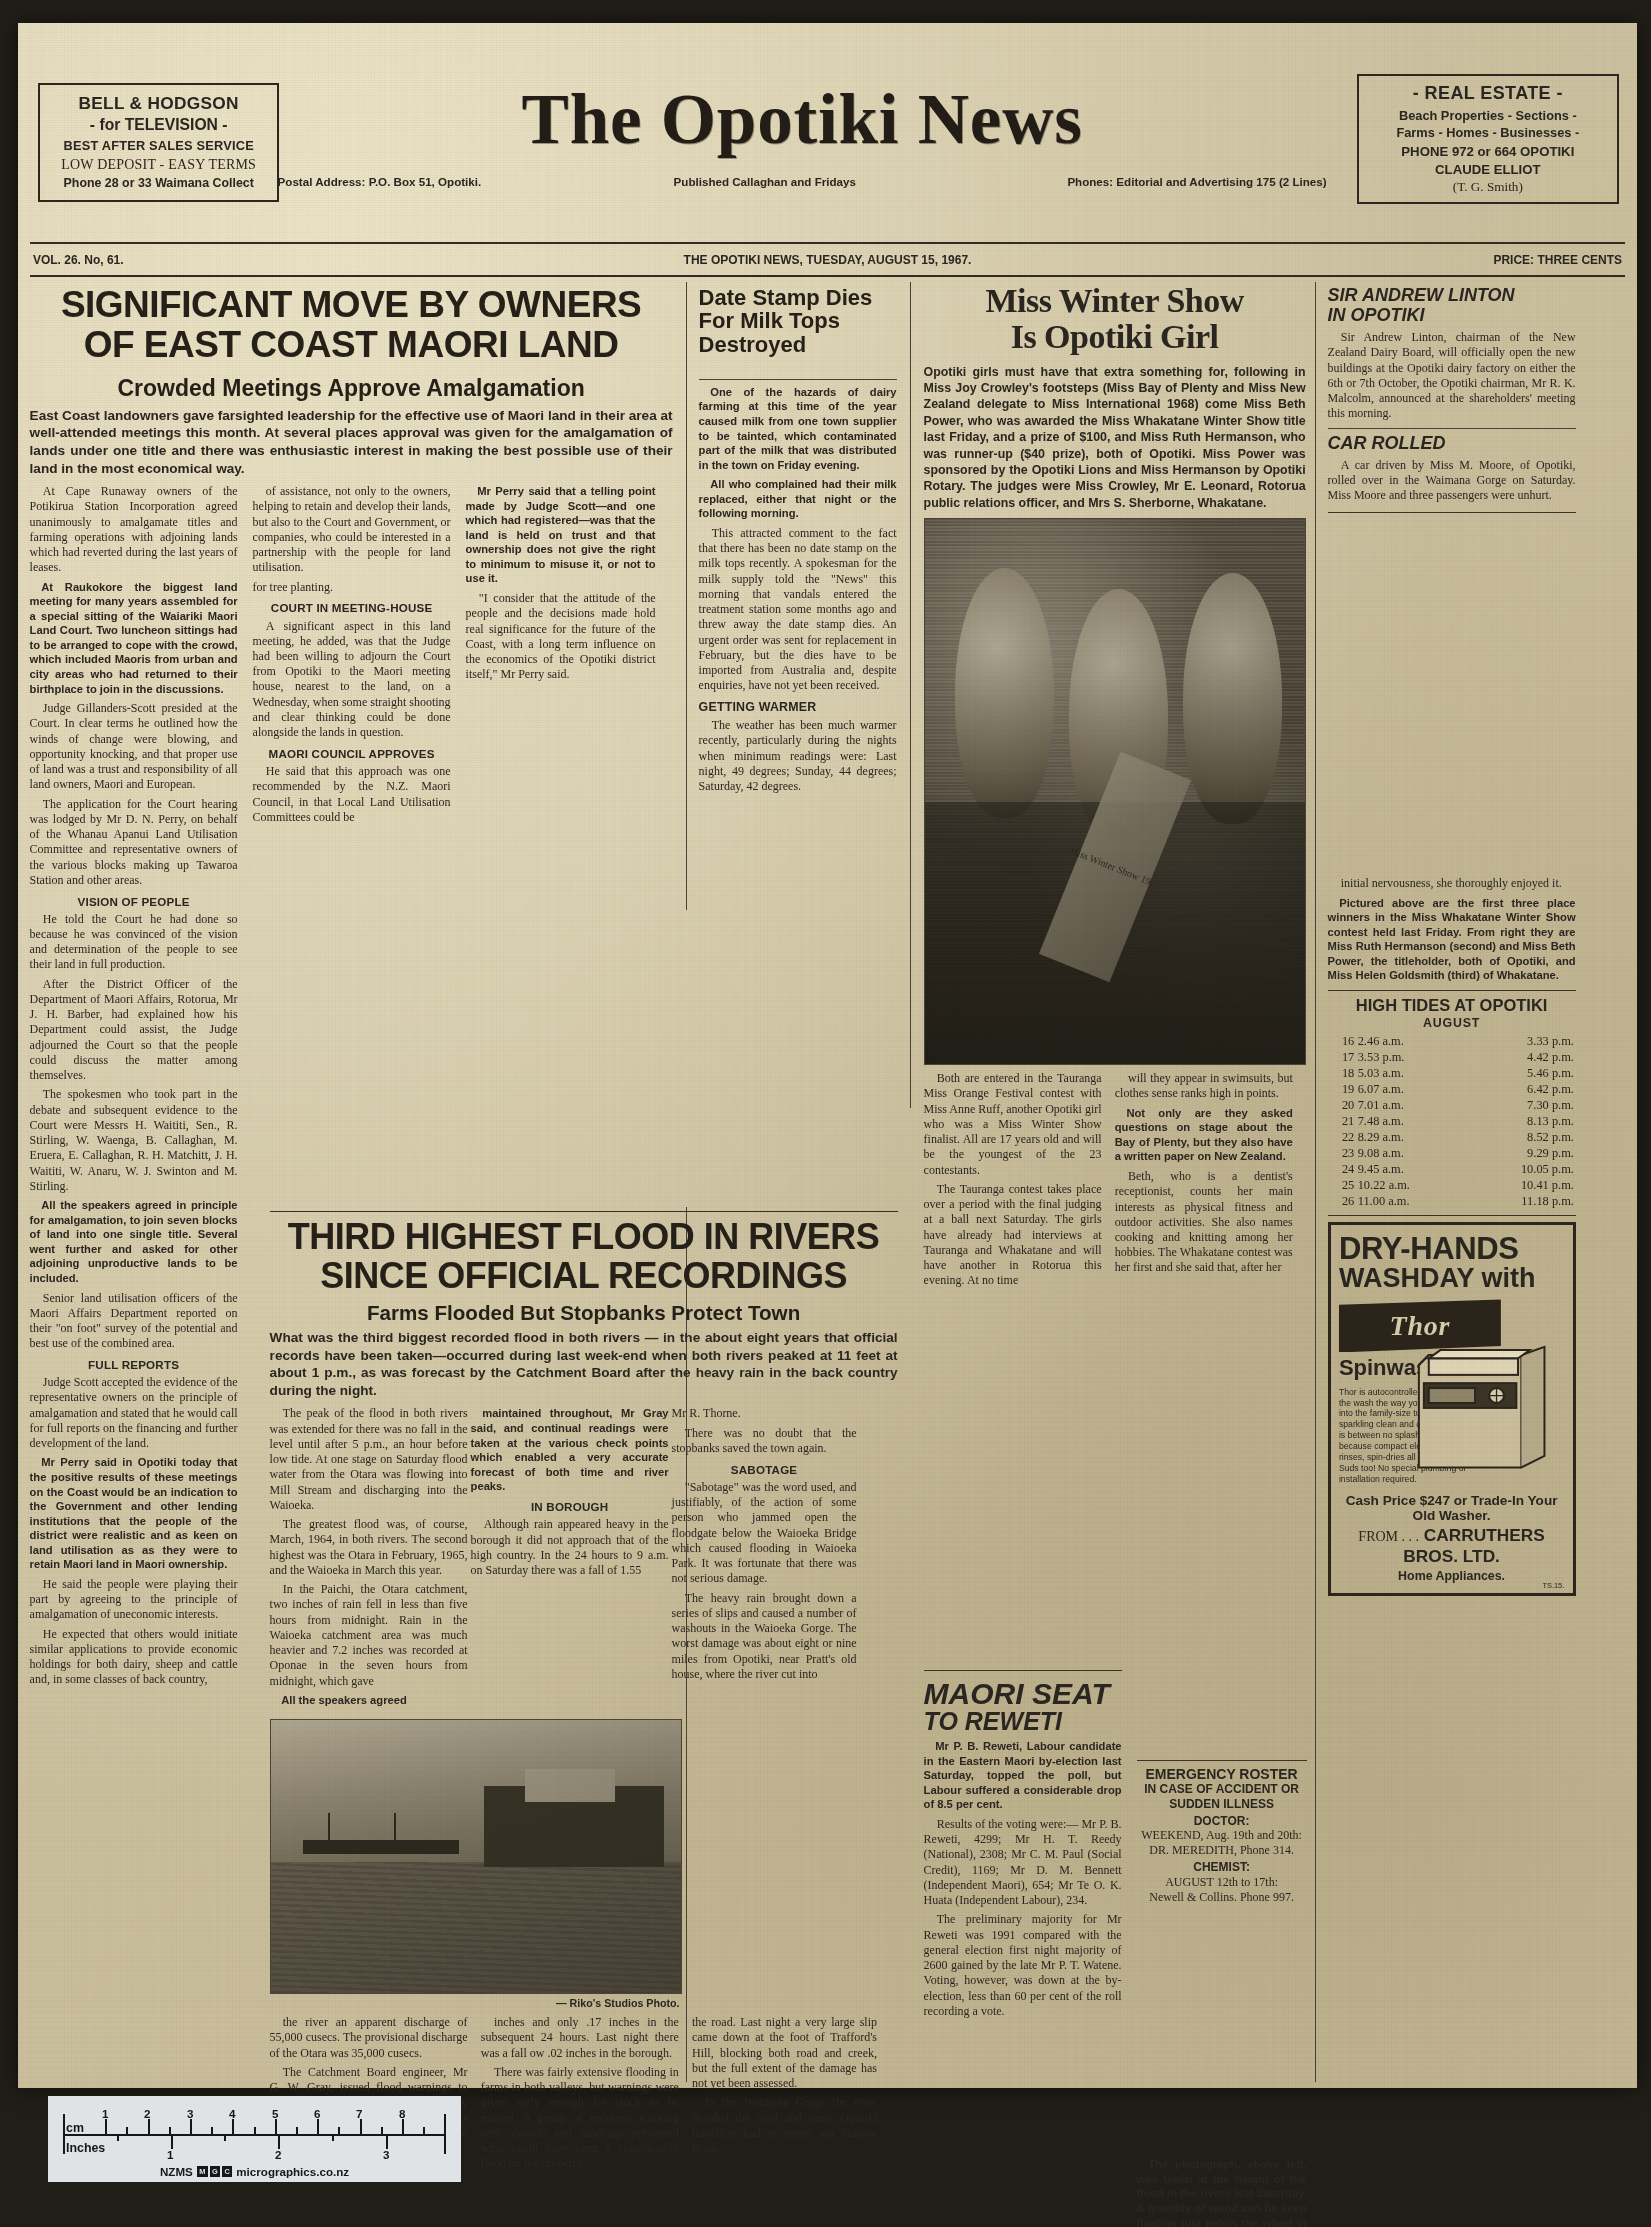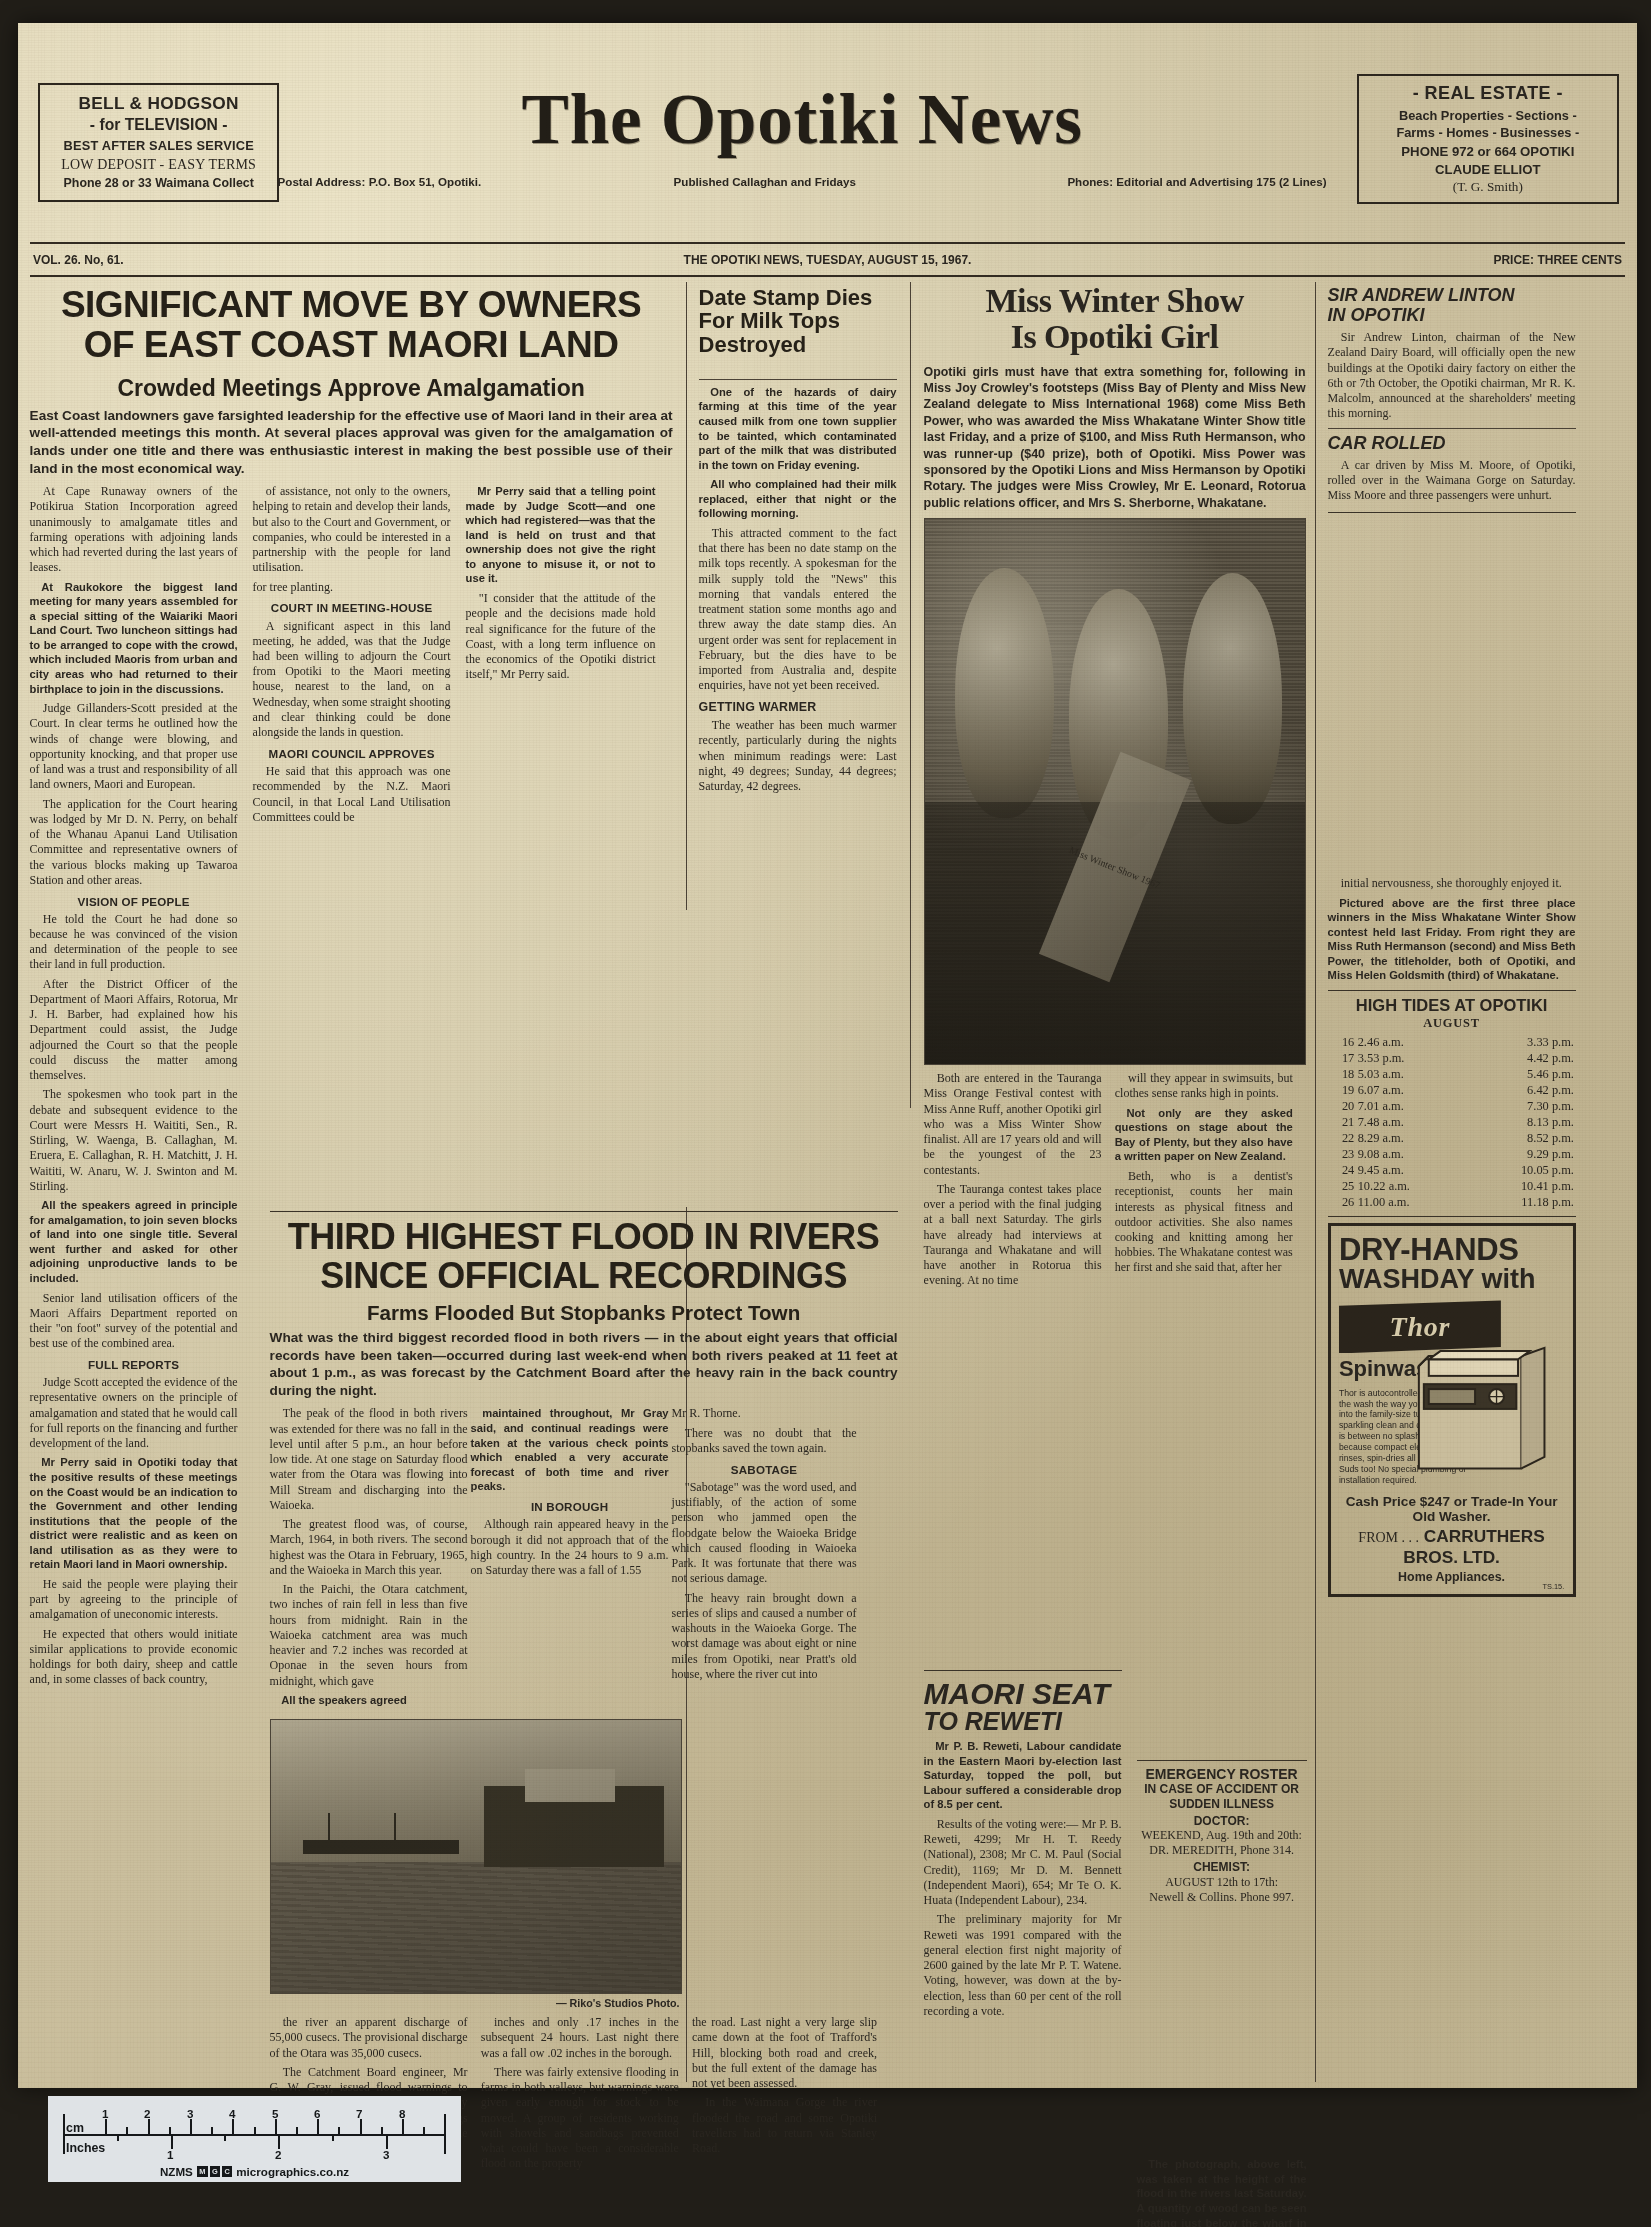--- a/index.html
+++ b/index.html
@@ -80,21 +80,21 @@
        radial-gradient(circle at 30% 25%, rgba(235,228,205,.55), rgba(0,0,0,0) 42%),
        radial-gradient(circle at 70% 62%, rgba(225,216,190,.40), rgba(0,0,0,0) 38%),
        repeating-linear-gradient(0deg, rgba(0,0,0,.16) 0 1.7px, rgba(255,255,255,.05) 1.7px 3.3px);
   }
   .photo::after{content:"";position:absolute;inset:0;
      background:linear-gradient(160deg, rgba(40,36,28,.20), rgba(40,36,28,.62));}
   .cap{font-family:"Liberation Sans",sans-serif;font-weight:bold;font-size:10.7px;text-align:right;margin-top:2.5px;}
 
   
   .tides-h{font-family:"Liberation Sans",sans-serif;font-weight:bold;font-size:16.5px;text-align:center;margin:5px 0 1.7px;}
-  .tides-m{font-family:Liberation Serif, serif;font-weight:bold;font-size:12.4px;text-align:center;margin:0 0 3.3px;letter-spacing:0.8px;}
+  .tides-m{font-family:Liberation Sans, sans-serif;font-weight:bold;font-size:12.4px;text-align:center;margin:0 0 3.3px;letter-spacing:0.8px;}
   table.tides{width:100%;border-collapse:collapse;font-family:"Liberation Serif",serif;font-size:12.4px;}
   table.tides td{padding:0.5px 1.7px;white-space:nowrap;}
   td.d{width:25px;text-align:right;padding-right:6.6px;}
   td.am{text-align:left;}
   td.pm{text-align:right;}
 
   
   .em-t{font-family:"Liberation Sans",sans-serif;font-weight:bold;font-size:14px;text-align:center;}
   .em-s{font-family:"Liberation Sans",sans-serif;font-weight:bold;font-size:12px;text-align:center;line-height:1.2;}
   .em-b{font-family:"Liberation Serif",serif;font-size:12px;text-align:center;line-height:1.25;}
@@ -206,21 +206,21 @@
           <div style="width:198px;">
             <p class="bodytext">of assistance, not only to the owners, helping to retain and develop their lands, but also to the Court and Government, or companies, who could be interested in a partnership with the people for land utilisation.</p>
             <p class="bodytext" style="text-indent:0">for tree planting.</p>
             <h4 class="shdr">COURT IN MEETING-HOUSE</h4>
             <p class="bodytext">A significant aspect in this land meeting, he added, was that the Judge had been willing to adjourn the Court from Opotiki to the Maori meeting house, nearest to the land, on a Wednesday, when some straight shooting and clear thinking could be done alongside the lands in question.</p>
             <h4 class="shdr">MAORI COUNCIL APPROVES</h4>
             <p class="bodytext">He said that this approach was one recommended by the N.Z. Maori Council, in that Local Land Utilisation Committees could be</p>
           </div>
 
           <div style="width:190px;">
-            <p class="bold">Mr Perry said that a telling point made by Judge Scott—and one which had registered—was that the land is held on trust and that ownership does not give the right to anyone to misuse it, or not to use it.</p>
+            <p class="bold">Mr Perry said that a telling point made by Judge Scott—and one which had registered—was that the land is held on trust and that ownership does not give the right to minimum to misuse it, or not to use it.</p>
             <p class="bodytext">"I consider that the attitude of the people and the decisions made hold real significance for the future of the Coast, with a long term influence on the economics of the Opotiki district itself," Mr Perry said.</p>
           </div>
         </div>
       </div>
 
       <div class="col" style="left:669px;width:198px;">
         <h3 class="hl-black" style="font-size:22px;line-height:1.08;margin-top:3.3px;">Date Stamp Dies For Milk Tops Destroyed</h3>
         <div class="thin" style="margin:6.6px 0 5px;"></div>
         <p class="bold">One of the hazards of dairy farming at this time of the year caused milk from one town supplier to be tainted, which contaminated part of the milk that was distributed in the town on Friday evening.</p>
         <p class="bold">All who complained had their milk replaced, either that night or the following morning.</p>

